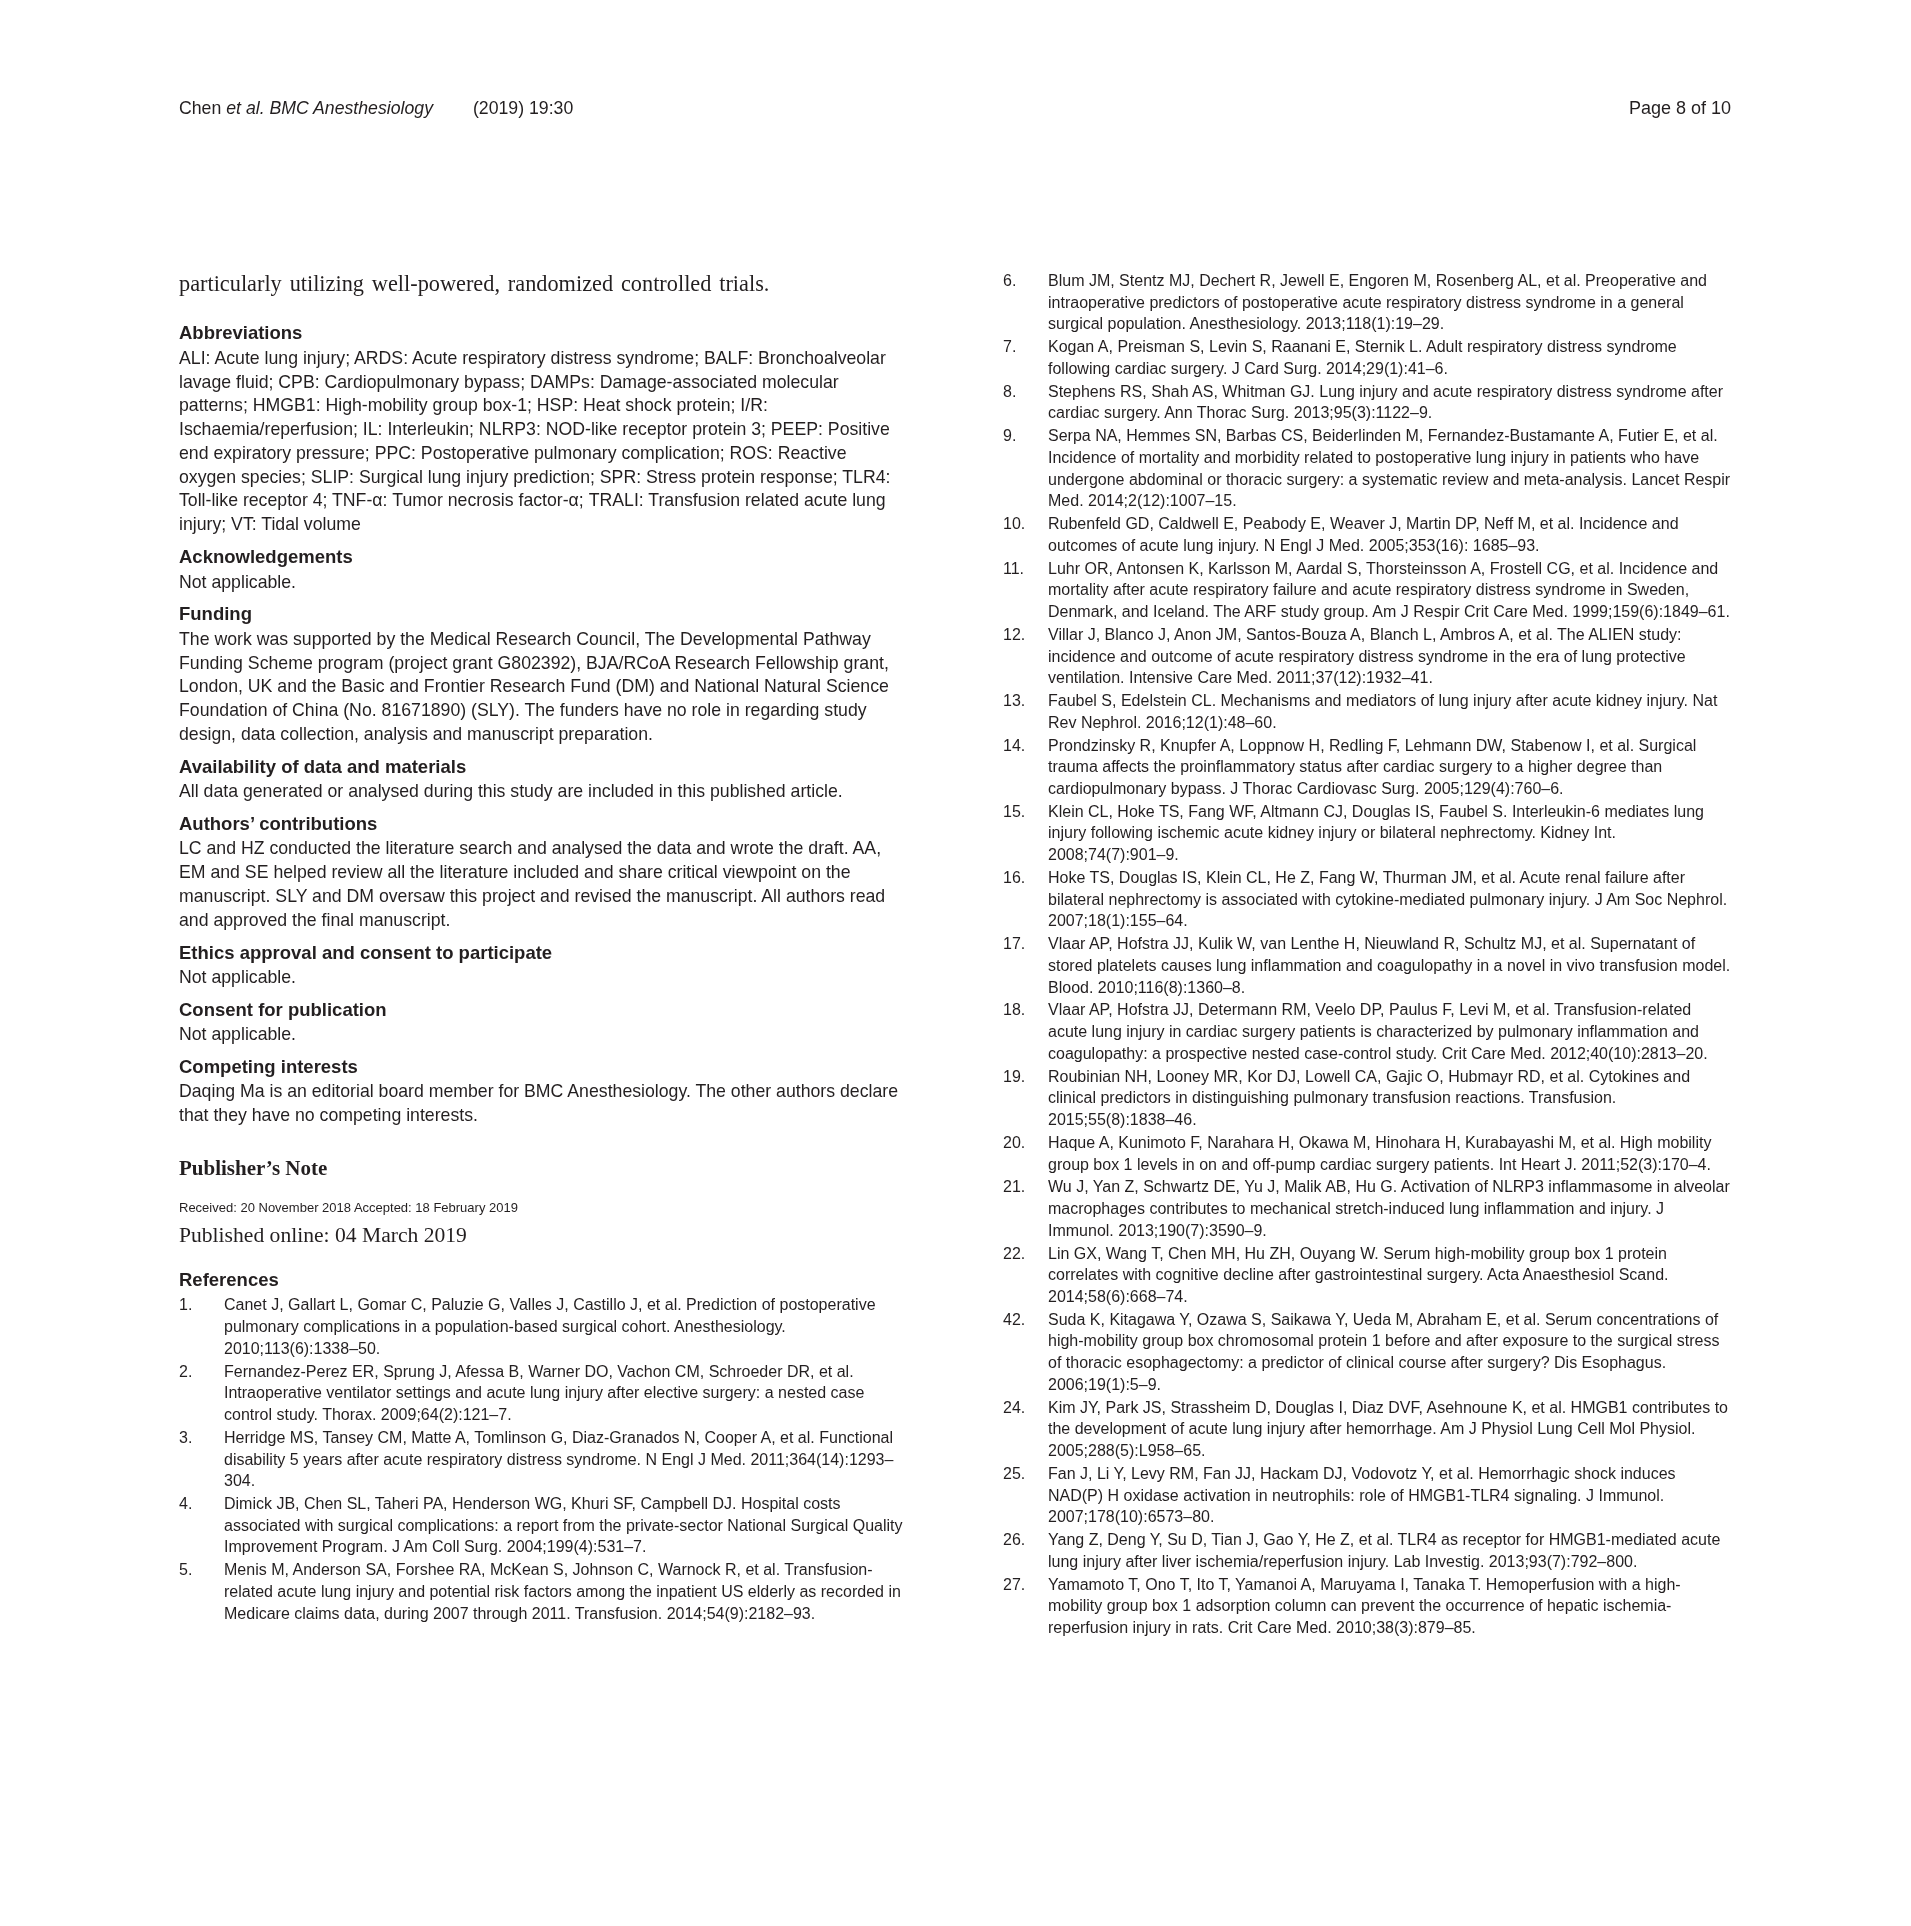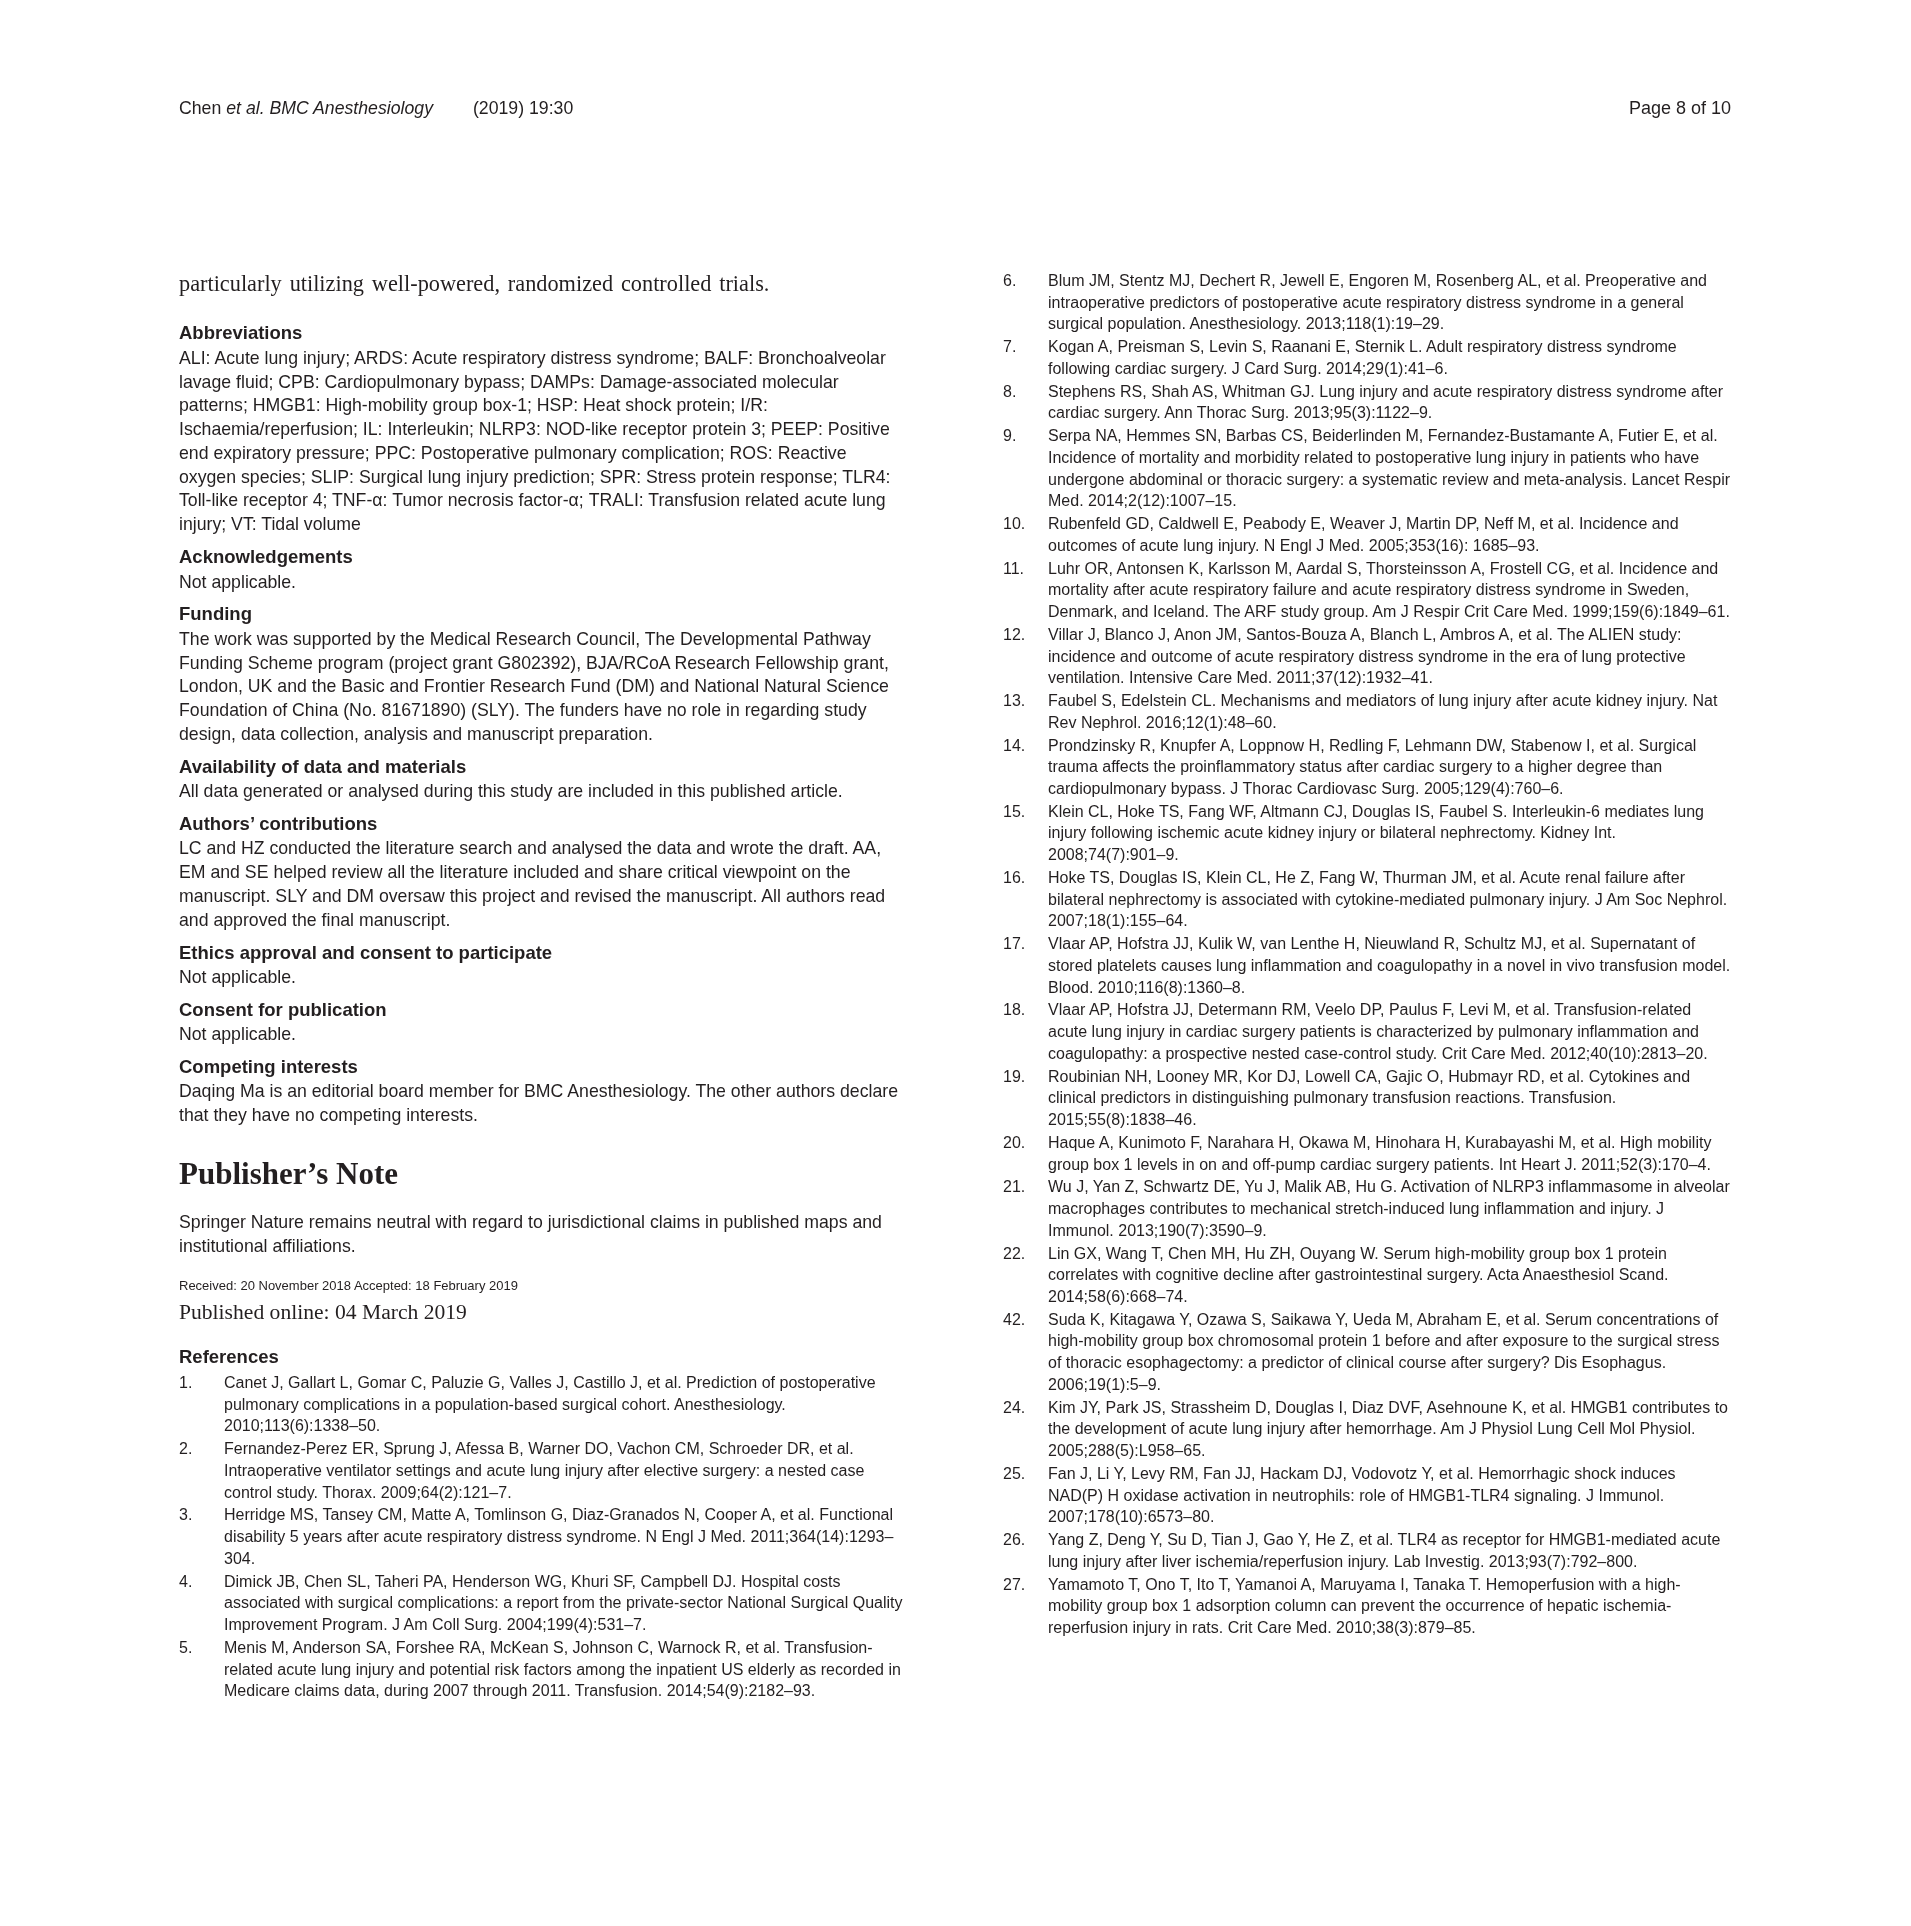--- a/index.html
+++ b/index.html
@@ -80,22 +80,22 @@
   p.body {
     font-size: 17.7px;
     line-height: 1.345;
     margin: 0;
     text-align: left;
   }
 
   .pub-note {
     font-family: "Liberation Serif", serif;
     font-weight: bold;
-    font-size: 31px;
-    margin: 28px 0 19px 0;
+    font-size: 21px;
+    margin: 28px 0 12px 0;
   }
   .pub-dates {
     font-size: 13px;
     line-height: 1.38;
     margin: 18.5px 0 0 0;
   }
   .pub-online {
     font-family: "Liberation Serif", serif;
     font-size: 21.6px;
     line-height: 1.3;
@@ -173,21 +173,20 @@
       <h2 class="sec space-top">Ethics approval and consent to participate</h2>
       <p class="body">Not applicable.</p>
 
       <h2 class="sec space-top">Consent for publication</h2>
       <p class="body">Not applicable.</p>
 
       <h2 class="sec space-top">Competing interests</h2>
       <p class="body">Daqing Ma is an editorial board member for BMC Anesthesiology. The other authors declare that they have no competing interests.</p>
 
       <div class="pub-note">Publisher’s Note</div>
-      <p class="body">Springer Nature remains neutral with regard to jurisdictional claims in published maps and institutional affiliations.</p>
 
       <p class="pub-dates">Received: 20 November 2018 Accepted: 18 February 2019</p>
       <p class="pub-online">Published online: 04 March 2019</p>
 
       <h2 class="refs-head">References</h2>
 
       <ol class="reflist">
         <li>
           <span class="num">1.</span>
           <span class="txt">Canet J, Gallart L, Gomar C, Paluzie G, Valles J, Castillo J, et al. Prediction of postoperative pulmonary complications in a population-based surgical cohort. Anesthesiology. 2010;113(6):1338–50.</span>

